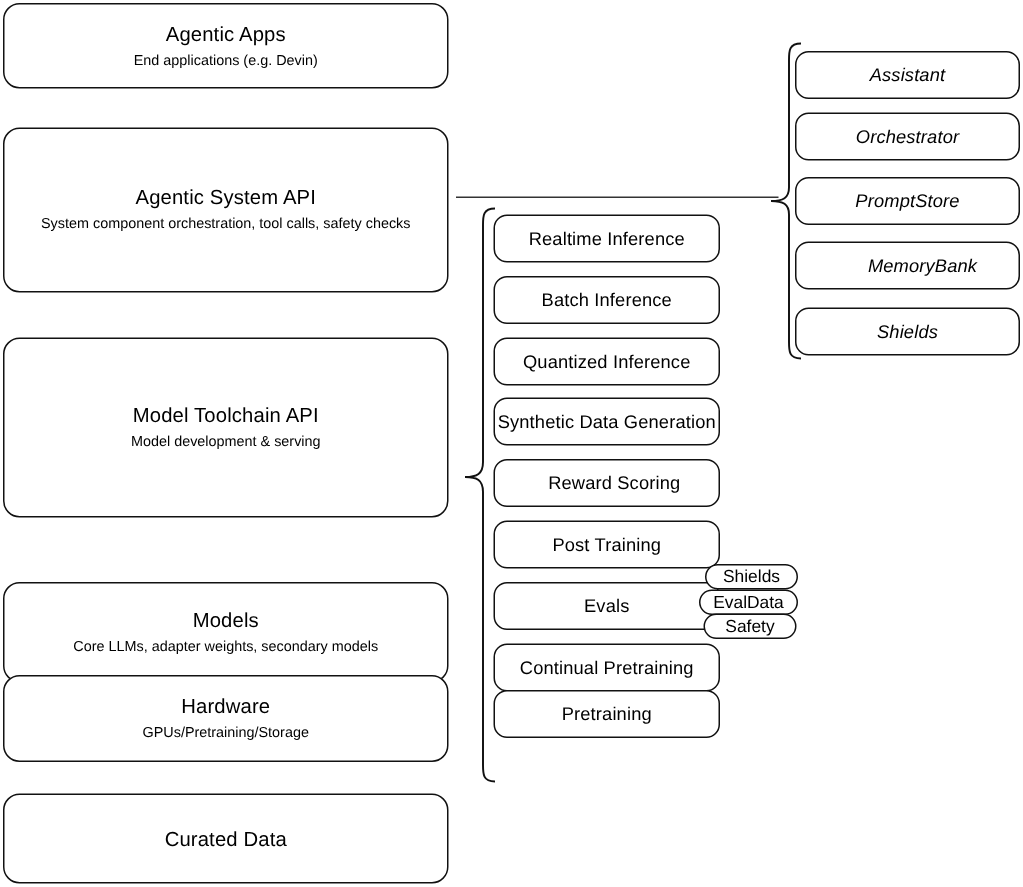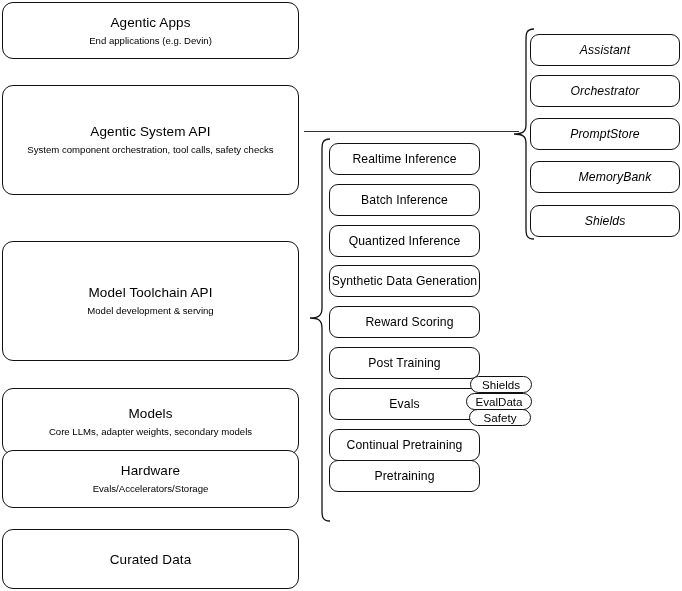--- a/index.html
+++ b/index.html
@@ -104,33 +104,33 @@
   <div class="box layer-box" style="top:2px;height:57px;">
     <div class="title">Agentic Apps</div>
     <div class="subtitle">End applications (e.g. Devin)</div>
   </div>
 
   <div class="box layer-box" style="top:85px;height:110px;">
     <div class="title">Agentic System API</div>
     <div class="subtitle">System component orchestration, tool calls, safety checks</div>
   </div>
 
-  <div class="box layer-box" style="top:225px;height:120px;margin-top:16px;">
+  <div class="box layer-box" style="top:225px;height:120px;">
     <div class="title">Model Toolchain API</div>
     <div class="subtitle">Model development &amp; serving</div>
   </div>
 
   <div class="box layer-box" style="top:388px;height:67px;">
     <div class="title">Models</div>
     <div class="subtitle">Core LLMs, adapter weights, secondary models</div>
   </div>
 
   <div class="box layer-box" style="top:450px;height:58px;">
     <div class="title">Hardware</div>
-    <div class="subtitle">Evals/Accelerators/Storage</div>
+    <div class="subtitle">GPUs/Pretraining/Storage</div>
   </div>
 
   <div class="box layer-box" style="top:529px;height:60px;">
     <div class="title">Curated Data</div>
   </div>
 
   <div class="hline" style="left:304px; top:131px; width:215px;"></div>
 
   <svg class="brace" style="left:306px; top:138px;" width="26" height="384" viewBox="0 0 26 384">
     <path d="M24,1 C16,1 16,6 16,12 L16,170 C16,178 12,180 4,180

